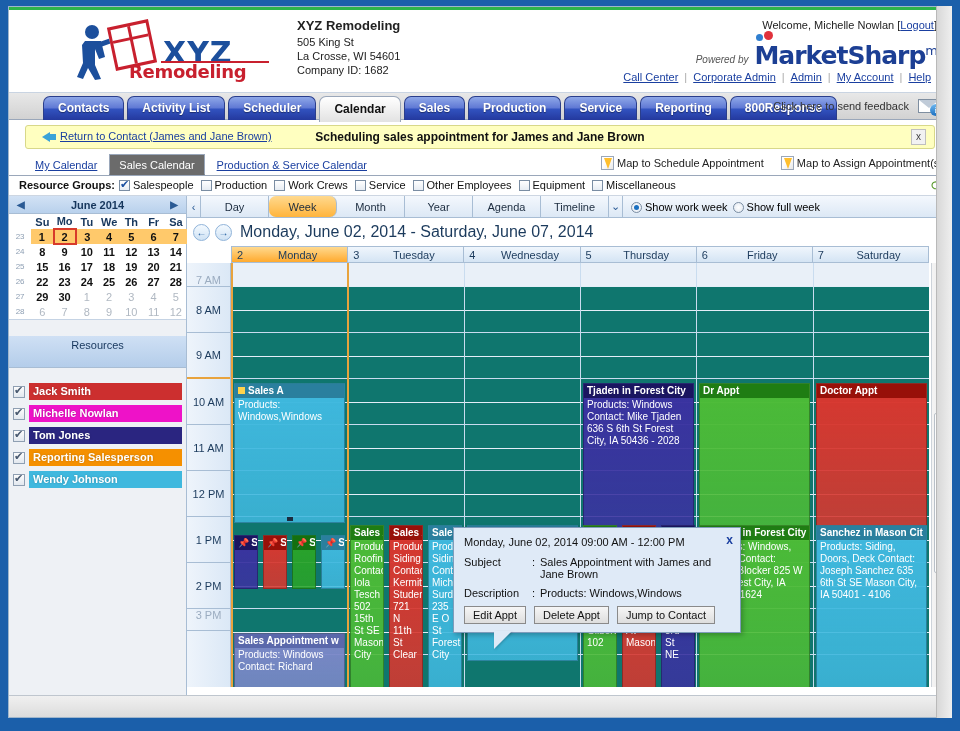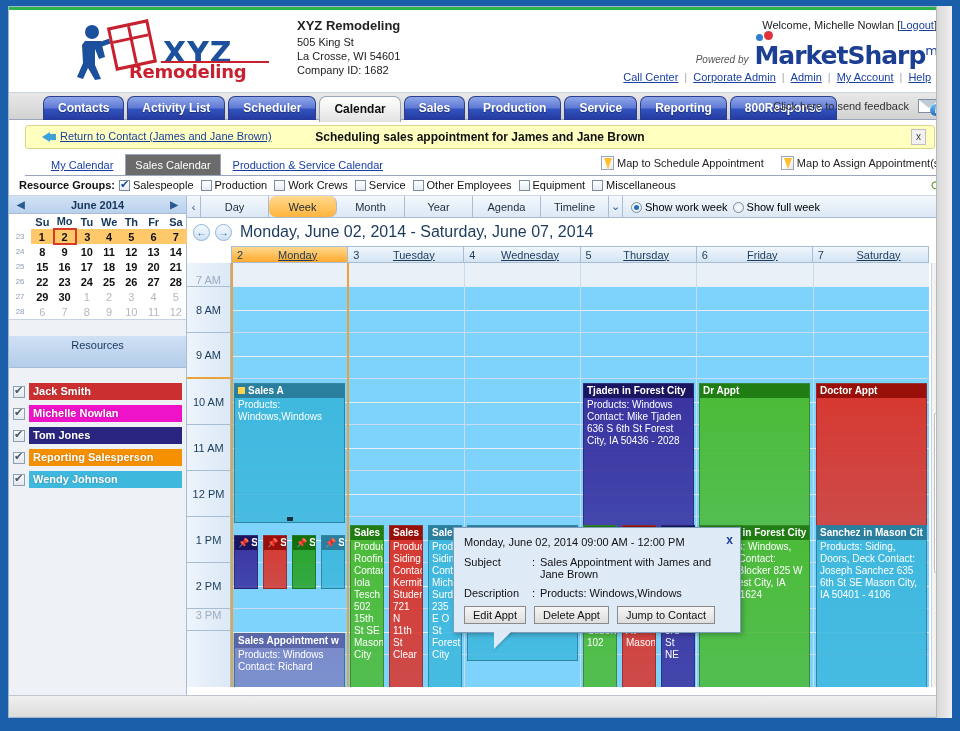--- a/index.html
+++ b/index.html
@@ -176,21 +176,21 @@
     font-size: 12px; font-weight: bold; color: #111;
   }
   #notice .xbtn {
     position: absolute; right: 8px; top: 3px;
     width: 15px; height: 16px; border: 1px solid #bfbfbf; background: #f2f2f2;
     font-size: 10px; text-align: center; line-height: 14px; color: #444; cursor: pointer;
   }
 
   
   #subtabs {
-    position: relative; height: 22px; margin: 5px 0 0 16px;
+    position: relative; height: 22px; margin: 5px 0 0 0;
     padding-left: 16px;
     border-bottom: 1px solid #9aa7ba;
     background: #fff;
   }
   .stab {
     display: inline-block; height: 21px; line-height: 20px;
     padding: 0 9px; font-size: 11px; cursor: pointer;
     border: 1px solid transparent; margin-right: 2px;
   }
   .stab.link { color: #1a3fa0; text-decoration: underline; }
@@ -333,41 +333,41 @@
   #daysrow { display: flex; height: 17px; margin-left: 44px; margin-right: 22px; }
   .dayhdr {
     flex: 1; display: flex; align-items: center;
     border: 1px solid #a8bdd4; border-right: none;
     background: linear-gradient(#f0f6fc,#d4e4f4);
     font-size: 11px; color: #1b3a5c; position: relative;
   }
   .dayhdr:last-child { border-right: 1px solid #a8bdd4; }
   .dayhdr.sel { background: linear-gradient(#ffd98e,#ffaa2e); }
   .dayhdr .dnum { padding: 0 5px; font-weight: normal; }
-  .dayhdr .dname { flex: 1; text-align: center; padding-right: 0; text-decoration: underline; }
+  .dayhdr .dname { flex: 1; text-align: center; padding-right: 0; }
 
   
   #gridwrap { position: relative; height: 424px; overflow: hidden; }
   #timecol {
     position: absolute; left: 0; top: 0; width: 44px; height: 100%;
     background: linear-gradient(to right,#eef4fb,#dbe8f6);
     border-right: 1px solid #a8bdd4;
   }
   .tslot {
     height: 46px; border-bottom: 1px solid #a8bdd4;
     display: flex; align-items: center; justify-content: center;
     font-size: 11px; color: #1b3a5c;
   }
   .tslot.cut { height: 22px; align-items: flex-start; color: #9bacc0; }
   .tslot.cutb { height: 24px; align-items: flex-end; color: #9bacc0; }
   .tslot.nowline { border-bottom: 2px solid #e8a33d; }
 
   #gridbody {
     position: absolute; left: 44px; right: 22px; top: 0; bottom: 0;
-    background: #7dd3fc; overflow: hidden;
+    background: #0f766e; overflow: hidden;
   }
   .hrow {
     position: absolute; left: 0; right: 0; height: 46px;
     border-bottom: 1px solid #c9dcef;
   }
   .hrow .half { position: absolute; left:0; right:0; top: 23px; height: 0;
     border-top: 1px solid #e4eef8; }
   .hrow.shade { background: #e9f0f8; }
   .colline {
     position: absolute; top: 0; bottom: 0; width: 1px; background: #c9dcef;

